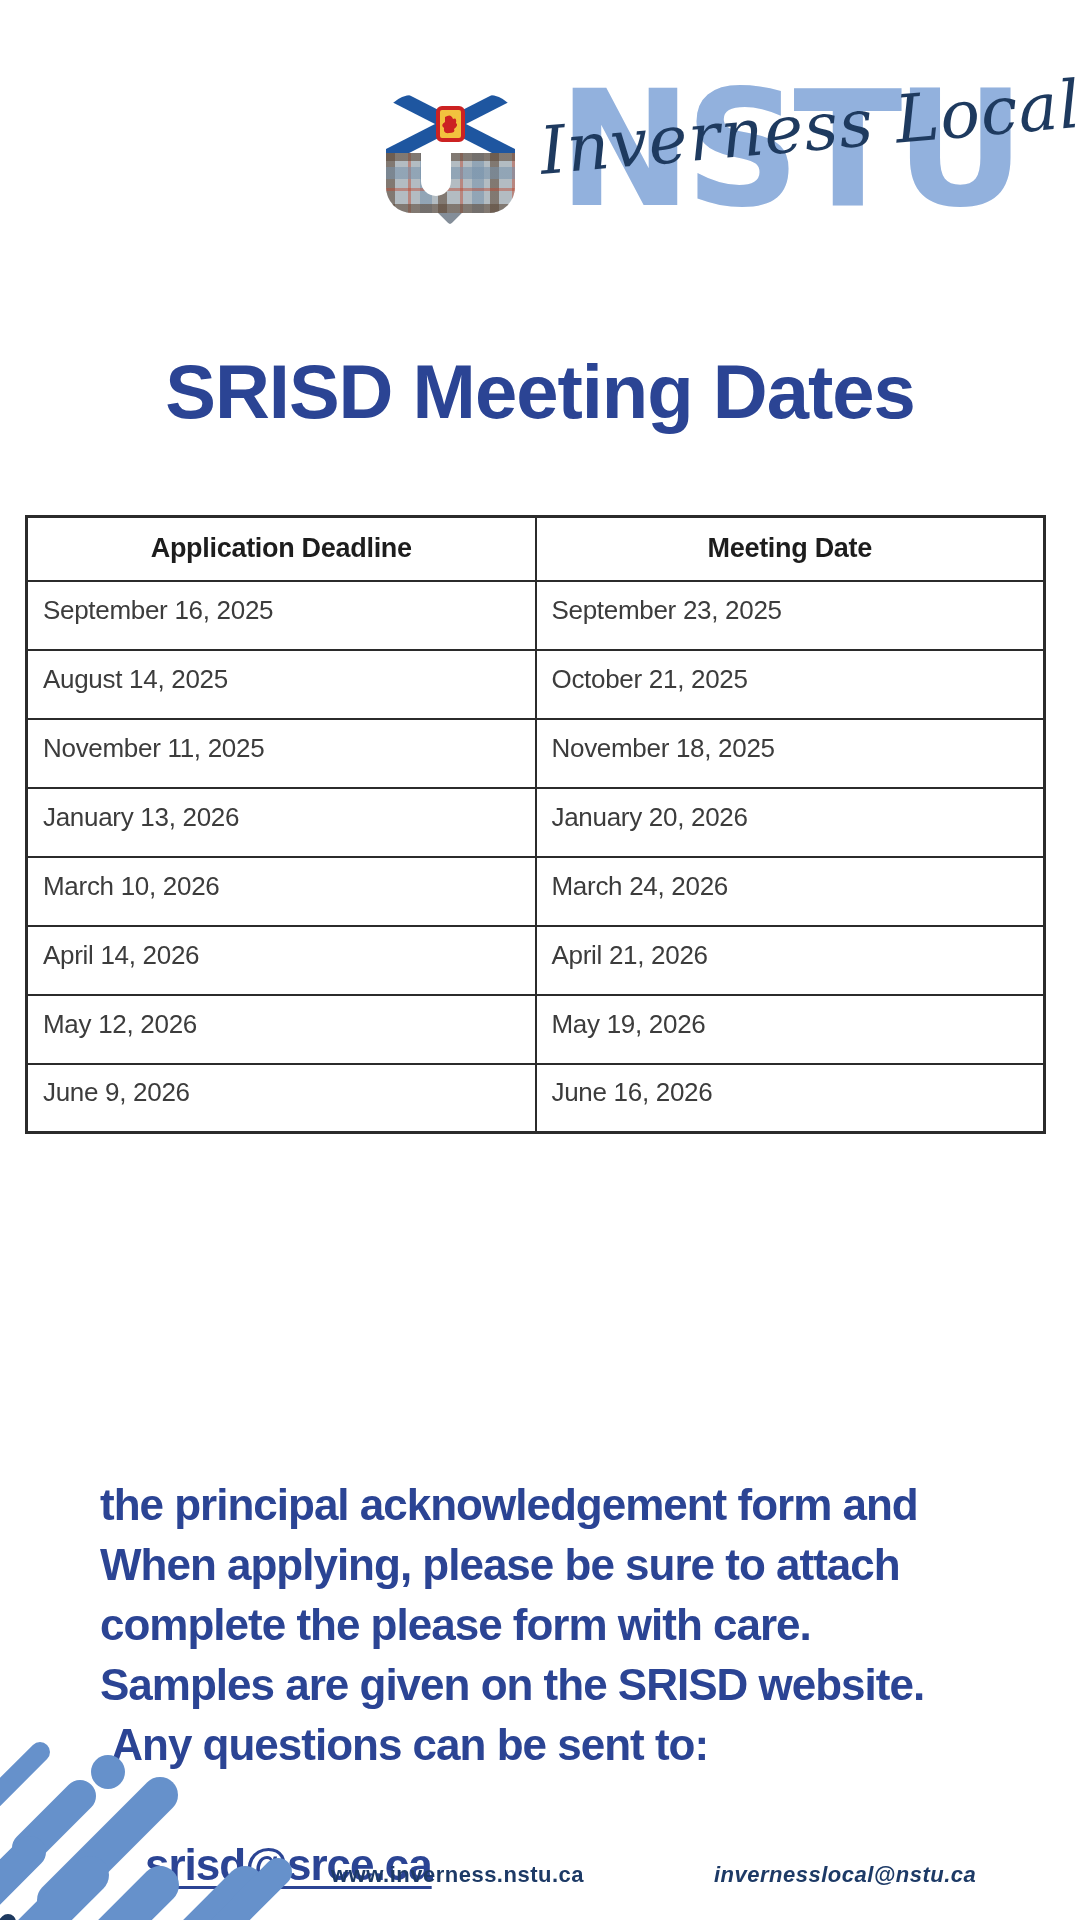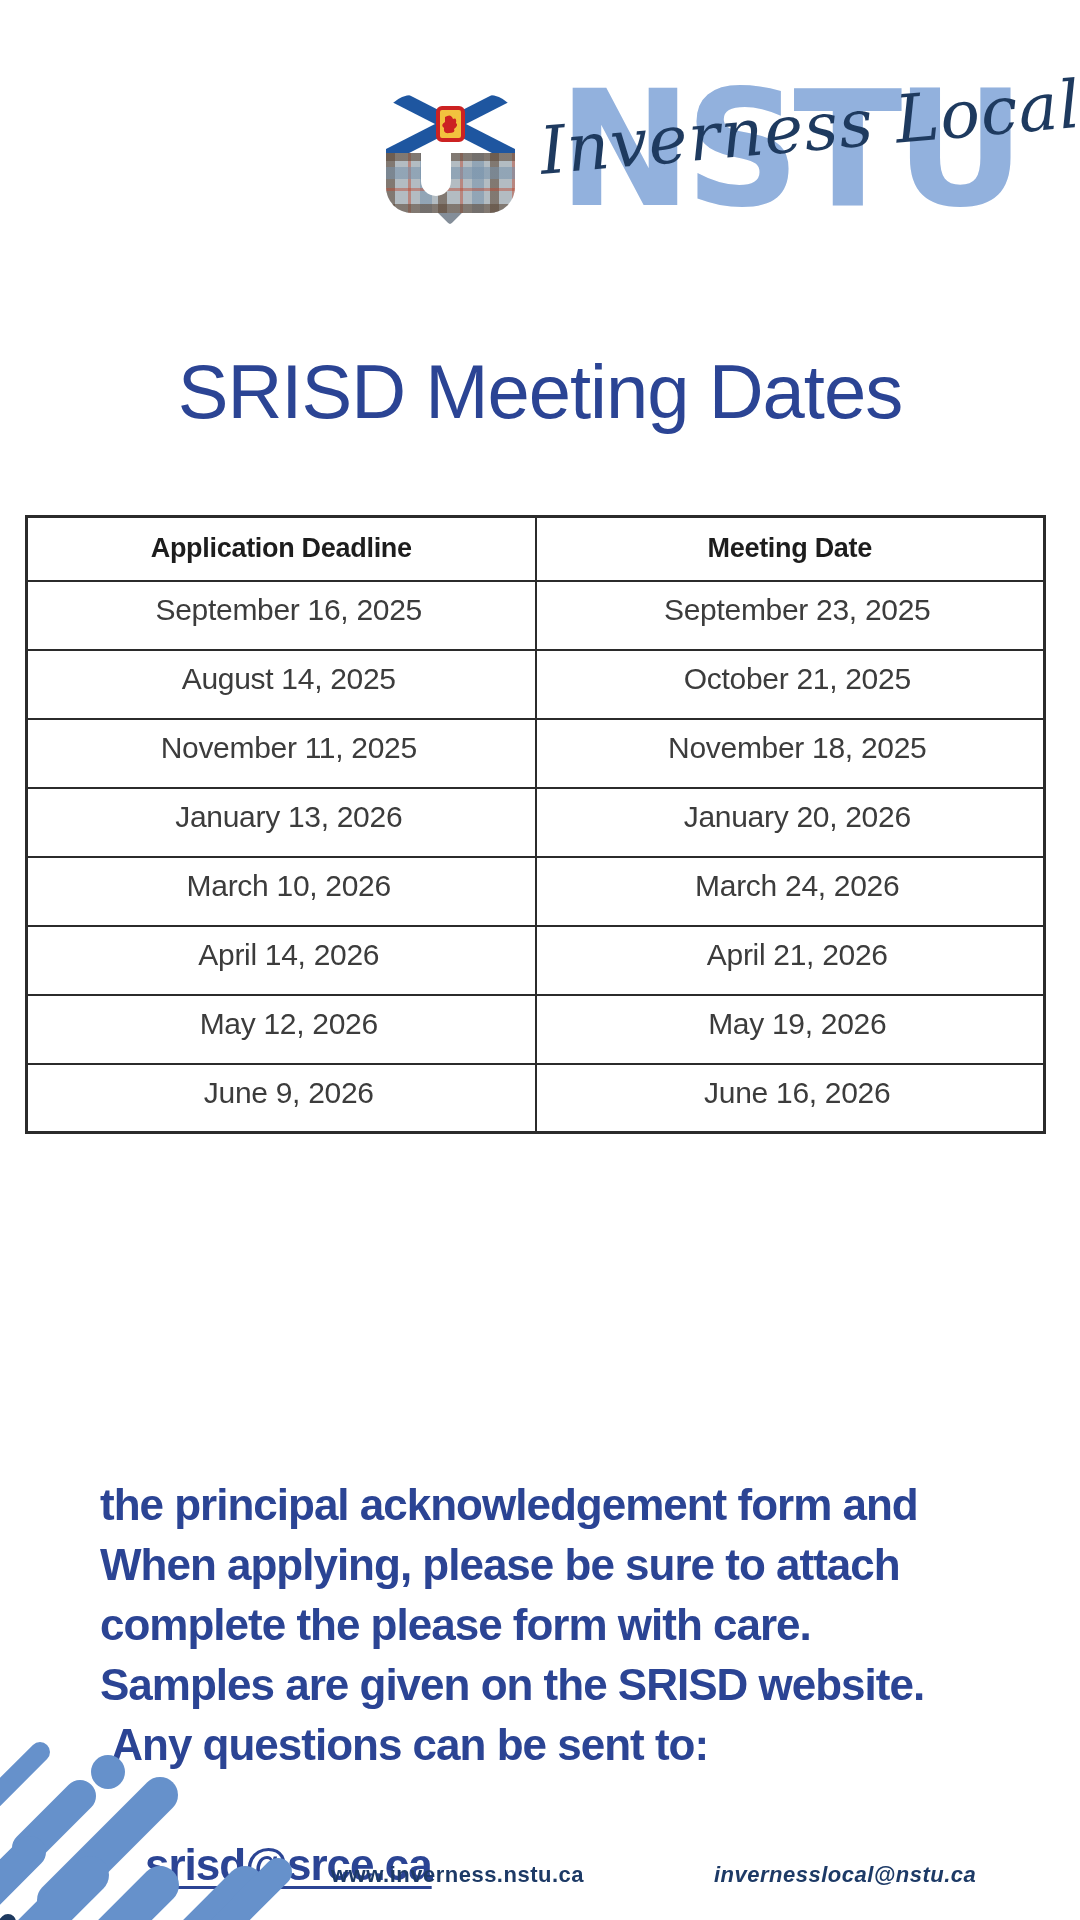--- a/index.html
+++ b/index.html
@@ -58,41 +58,41 @@
     position:absolute;left:540px;top:116px;width:500px;
     font-family:"DejaVu Serif", serif;font-style:italic;
     font-size:66px;line-height:1.1;color:var(--script-navy);
     transform:rotate(-5deg);transform-origin:left center;
     letter-spacing:1px;white-space:nowrap;
   }
 
   
   .title{
     position:absolute;left:0;top:348px;width:1080px;
-    text-align:center;font-size:76px;font-weight:normal;
+    text-align:center;font-size:76px;font-weight:bold;
     letter-spacing:-1px;color:var(--title-blue);
   }
 
   
   .meet-table{
     position:absolute;left:25px;top:515px;width:1021px;
     border-collapse:collapse;table-layout:fixed;
     border:3px solid var(--table-border);
   }
   .meet-table th,.meet-table td{
     border:2px solid var(--table-border);
     margin-top:35px;
   }
   .meet-table th{
     height:64px;font-size:27px;font-weight:bold;color:#1d1d1d;
     text-align:center;vertical-align:middle;letter-spacing:-0.3px;
   }
   .meet-table td{
-    height:69px;font-size:30px;color:var(--table-text);
-    text-align:center;vertical-align:middle;
+    height:69px;font-size:26px;color:var(--table-text);
+    text-align:left;vertical-align:middle;
     padding:0 0 10px 15px;letter-spacing:-0.3px;
   }
 
   
   .note{
     position:absolute;left:100px;top:1355px;width:920px;
     color:var(--title-blue);font-size:44px;font-weight:bold;
     line-height:60px;letter-spacing:-1px;white-space:pre-wrap;
   }
   .note a{

